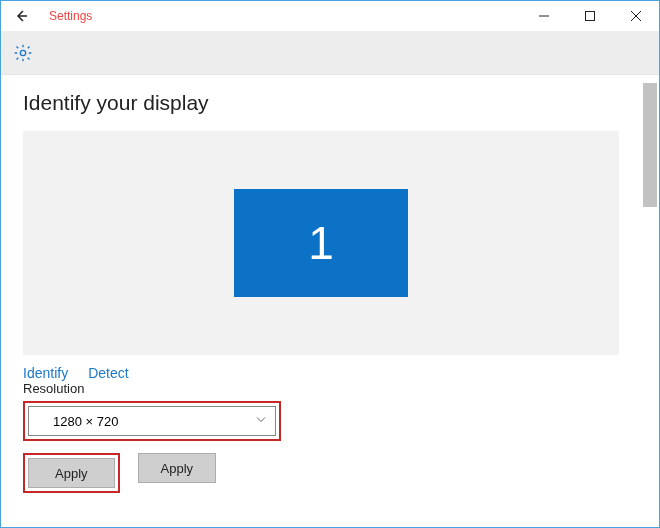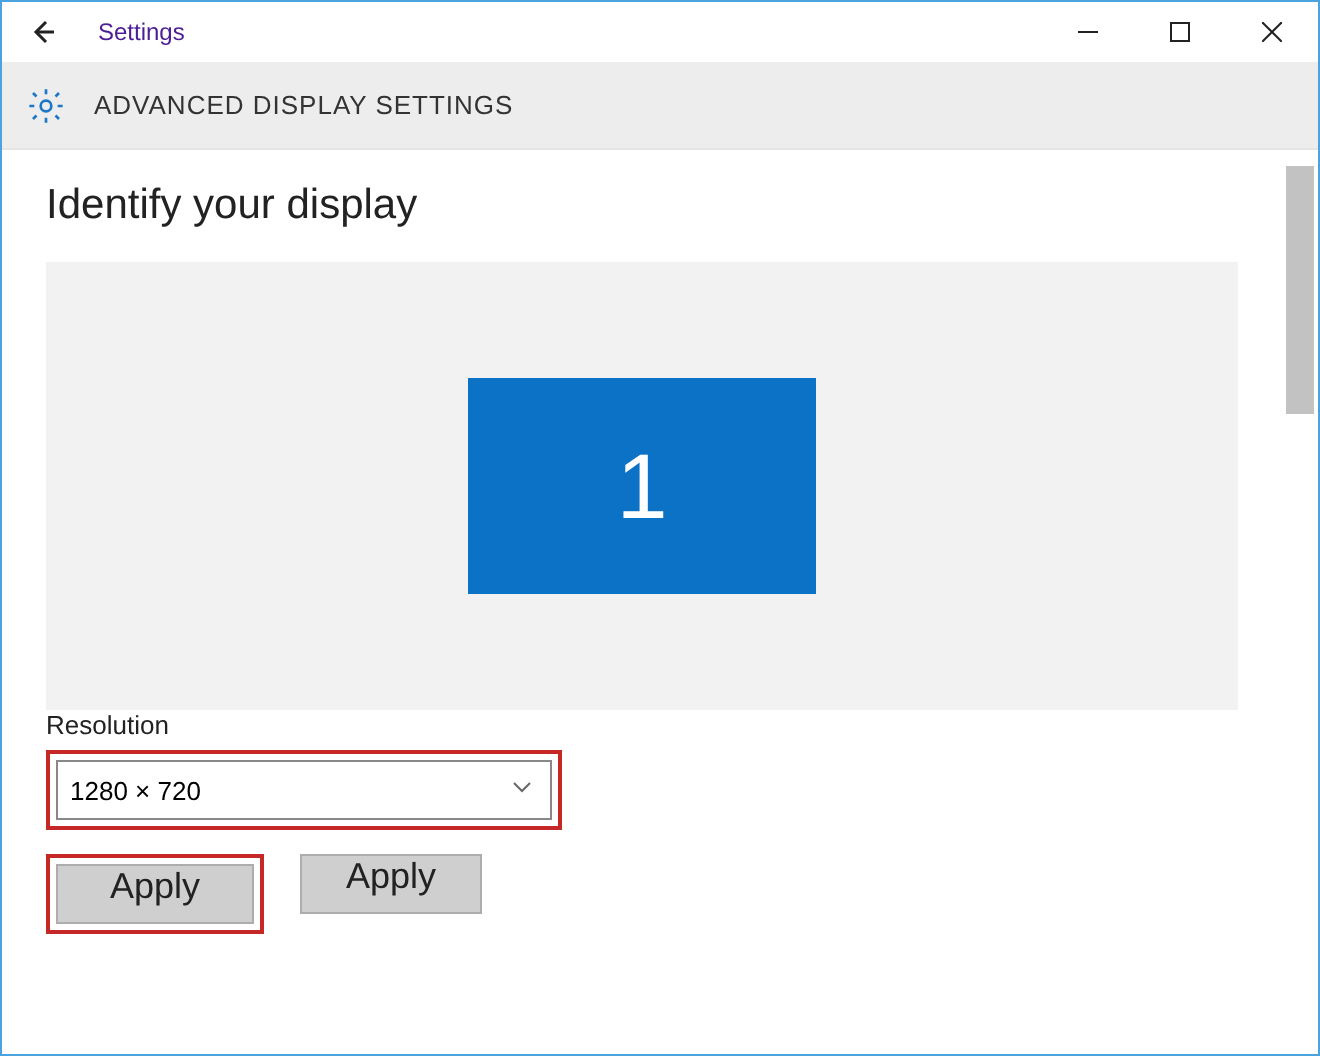--- a/index.html
+++ b/index.html
@@ -1,40 +1,40 @@
 <!DOCTYPE html>
 <html><head>
   <meta charset="utf-8">
   <style>
     * { box-sizing: border-box; margin: 0; padding: 0; font-family: "Segoe UI", Tahoma, sans-serif; }
     body { width: 660px; height: 528px; background: #fff; border: 1px solid #4aa3df; overflow: hidden; position: relative; }
     .titlebar { height: 30px; display: flex; align-items: center; padding-left: 6px; background: #fff; }
     .back-btn { width: 28px; height: 28px; display: flex; align-items: center; justify-content: center; cursor: pointer; }
-    .title-text { font-size: 12px; margin-left: 14px; color: #4c1d95; }
+    .title-text { font-size: 12px; margin-left: 14px; color: #ef4444; }
     .win-controls { margin-left: auto; display: flex; }
     .win-btn { width: 46px; height: 30px; display: flex; align-items: center; justify-content: center; cursor: pointer; }
     .win-btn svg { stroke: #222; }
     .ribbon { height: 44px; background: #ededed; display: flex; align-items: center; padding-left: 12px; border-bottom: 1px solid #e5e5e5; gap: 14px; }
     .gear { width: 20px; height: 20px; display: flex; align-items: center; justify-content: center; }
     .ribbon-title { font-size: 13px; letter-spacing: 0.5px; color: #333; }
     .content-wrap { position: relative; height: calc(528px - 30px - 44px - 2px); }
     .scrollbar { position: absolute; right: 2px; top: 8px; width: 14px; height: 374px; background: #fff; }
     .scroll-thumb { width: 14px; height: 124px; background: #c2c2c2; position: absolute; top: 0; }
     .content { padding: 16px 22px 0 22px; }
     .page-heading { font-size: 21px; font-weight: 400; margin-bottom: 16px; color: #222; }
     .display-area { width: 596px; height: 224px; background: #f2f2f2; display: flex; align-items: center; justify-content: center; }
     .monitor { width: 174px; height: 108px; background: #0b72c6; display: flex; align-items: center; justify-content: center; color: #fff; font-size: 46px; font-weight: 300; }
     .links { display: flex; gap: 20px; margin-top: 10px; font-size: 14px; }
     .link { color: #1b78c9; cursor: pointer; }
     .field-label { font-size: 13px; margin-bottom: 5px; color: #222; }
     .highlight-red { border: 2px solid #c62828; padding: 3px; display: inline-block; }
-    .dropdown { width: 248px; height: 30px; border: 1px solid #888; background: #fff; display: flex; align-items: center; padding: 0 6px; cursor: pointer; position: relative; font-size: 13px; }
+    .dropdown { width: 248px; height: 30px; border: 1px solid #888; background: #fff; display: flex; align-items: center; padding: 0 24px; cursor: pointer; position: relative; font-size: 13px; }
     .chevron { position: absolute; right: 8px; top: 50%; transform: translateY(-50%); }
     .button-row { margin-top: 12px; display: flex; gap: 18px; align-items: flex-start; }
-    .btn { height: 30px; padding: 0 22px; background: #cfcfcf; border: 1px solid #adadad; font-size: 18px; color: #222; display: flex; align-items: flex-start; justify-content: center; cursor: pointer; }
+    .btn { height: 30px; padding: 0 22px; background: #cfcfcf; border: 1px solid #adadad; font-size: 13px; color: #222; display: flex; align-items: center; justify-content: center; cursor: pointer; }
     .apply-wrap .btn { padding: 0 26px; }
   </style>
 </head>
 <body>
 
 <div class="titlebar">
   <div class="back-btn">
     <svg width="16" height="16" viewBox="0 0 16 16" fill="none">
       <path d="M10 3 L5 8 L10 13" stroke="#222" stroke-width="1.5" fill="none"></path>
       <path d="M5 8 L14 8" stroke="#222" stroke-width="1.5"></path>
@@ -61,37 +61,40 @@
   </div>
 </div>
 
 <div class="ribbon">
   <div class="gear">
     <svg width="20" height="20" viewBox="0 0 24 24" fill="none">
       <circle cx="12" cy="12" r="3.2" stroke="#1b78c9" stroke-width="1.6"></circle>
       <path d="M12 2v3M12 19v3M4.2 4.2l2.1 2.1M17.7 17.7l2.1 2.1M2 12h3M19 12h3M4.2 19.8l2.1-2.1M17.7 6.3l2.1-2.1" stroke="#1b78c9" stroke-width="1.6"></path>
     </svg>
   </div>
-  <div class="ribbon-title">ADVANCED DISPLAY SETTINGS</div>
 </div>
 
 <div class="content-wrap">
   <div class="scrollbar">
     <div class="scroll-thumb"></div>
   </div>
 
   <div class="content">
     <div class="page-heading">Identify your display</div>
 
     <div class="display-area">
       <div class="monitor">
         <span>1</span>
       </div>
     </div>
 
+    <div class="links">
+      <span class="link">Identify</span>
+      <span class="link">Detect</span>
+    </div>
 
     <div class="field-label">Resolution</div>
     <div class="highlight-red">
       <div class="dropdown">
         <span>1280 × 720</span>
         <span class="chevron">
           <svg width="12" height="12" viewBox="0 0 12 12">
               <path d="M2 4 L6 8 L10 4" fill="none" stroke="#666" stroke-width="1"></path>
             </svg>
         </span>

